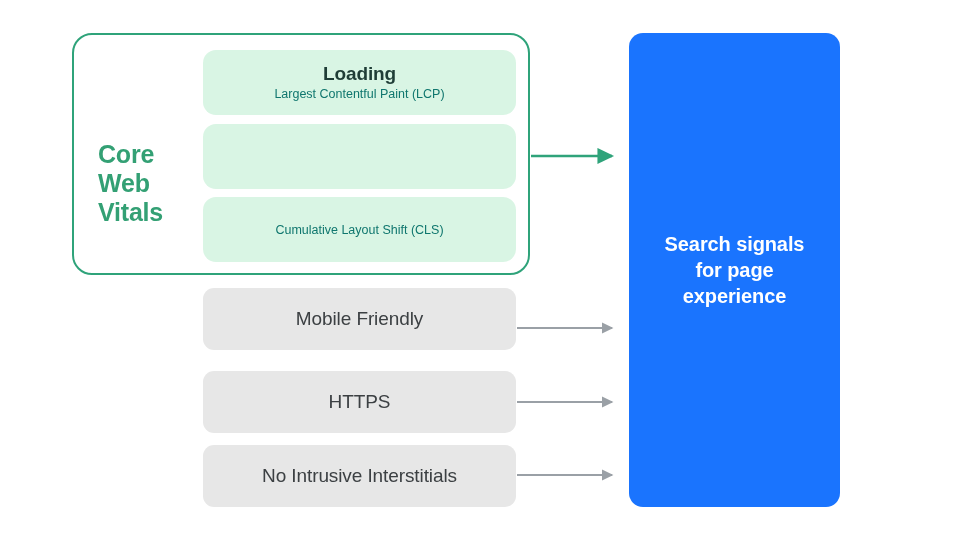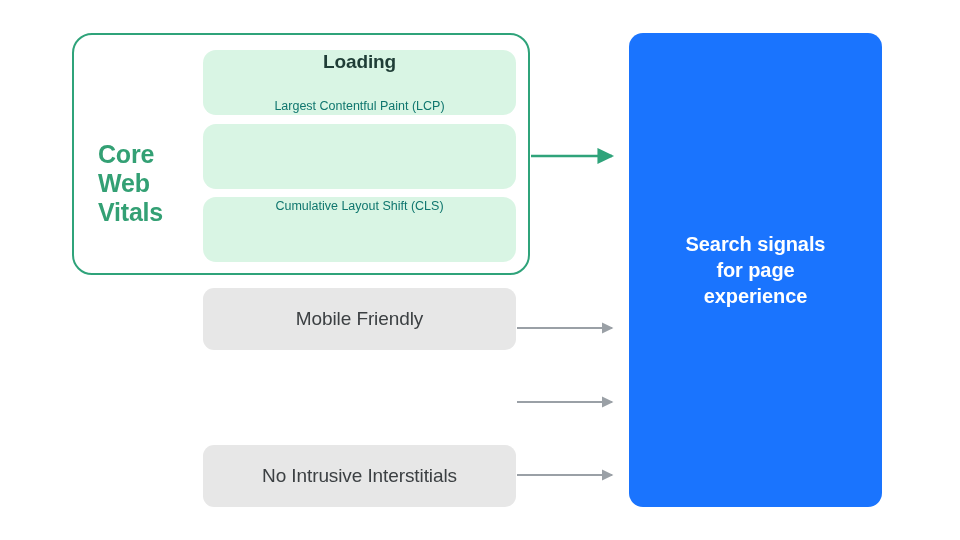--- a/index.html
+++ b/index.html
@@ -51,21 +51,21 @@
     position: absolute;
     left: 203px;
     width: 313px;
     height: 65px;
     background: #d9f5e4;
     border-radius: 13px;
     box-sizing: border-box;
     display: flex;
     flex-direction: column;
     align-items: center;
-    justify-content: space-between;
+    justify-content: center;
   }
   .metric-card.c1 { top: 50px; }
   .metric-card.c2 { top: 124px; }
   .metric-card.c3 { top: 197px; }
 
   .metric-title {
     color: #1f3d36;
     font-size: 19px;
     font-weight: bold;
     letter-spacing: -0.1px;
@@ -100,21 +100,21 @@
     font-size: 19px;
     font-weight: normal;
     letter-spacing: -0.1px;
   }
 
   
   .blue-box {
     position: absolute;
     left: 629px;
     top: 33px;
-    width: 253px;
+    width: 211px;
     height: 474px;
     background: #1a74fe;
     border-radius: 14px;
     display: flex;
     align-items: center;
     justify-content: center;
     box-sizing: border-box;
   }
   .blue-text {
     color: #ffffff;
@@ -156,20 +156,23 @@
 
   <div class="metric-card c2">
   </div>
 
   <div class="metric-card c3">
     <div class="metric-sub">Cumulative Layout Shift (CLS)</div>
   </div>
 
   <div class="signal-box s1">
     <span class="signal-label">Mobile Friendly</span>
+  </div>
+  <div class="signal-box s2">
+    <span class="signal-label">HTTPS</span>
   </div>
   <div class="signal-box s3">
     <span class="signal-label">No Intrusive Interstitials</span>
   </div>
 
   <div class="blue-box">
     <div class="blue-text">Search signals
 for page
 experience</div>
   </div>

